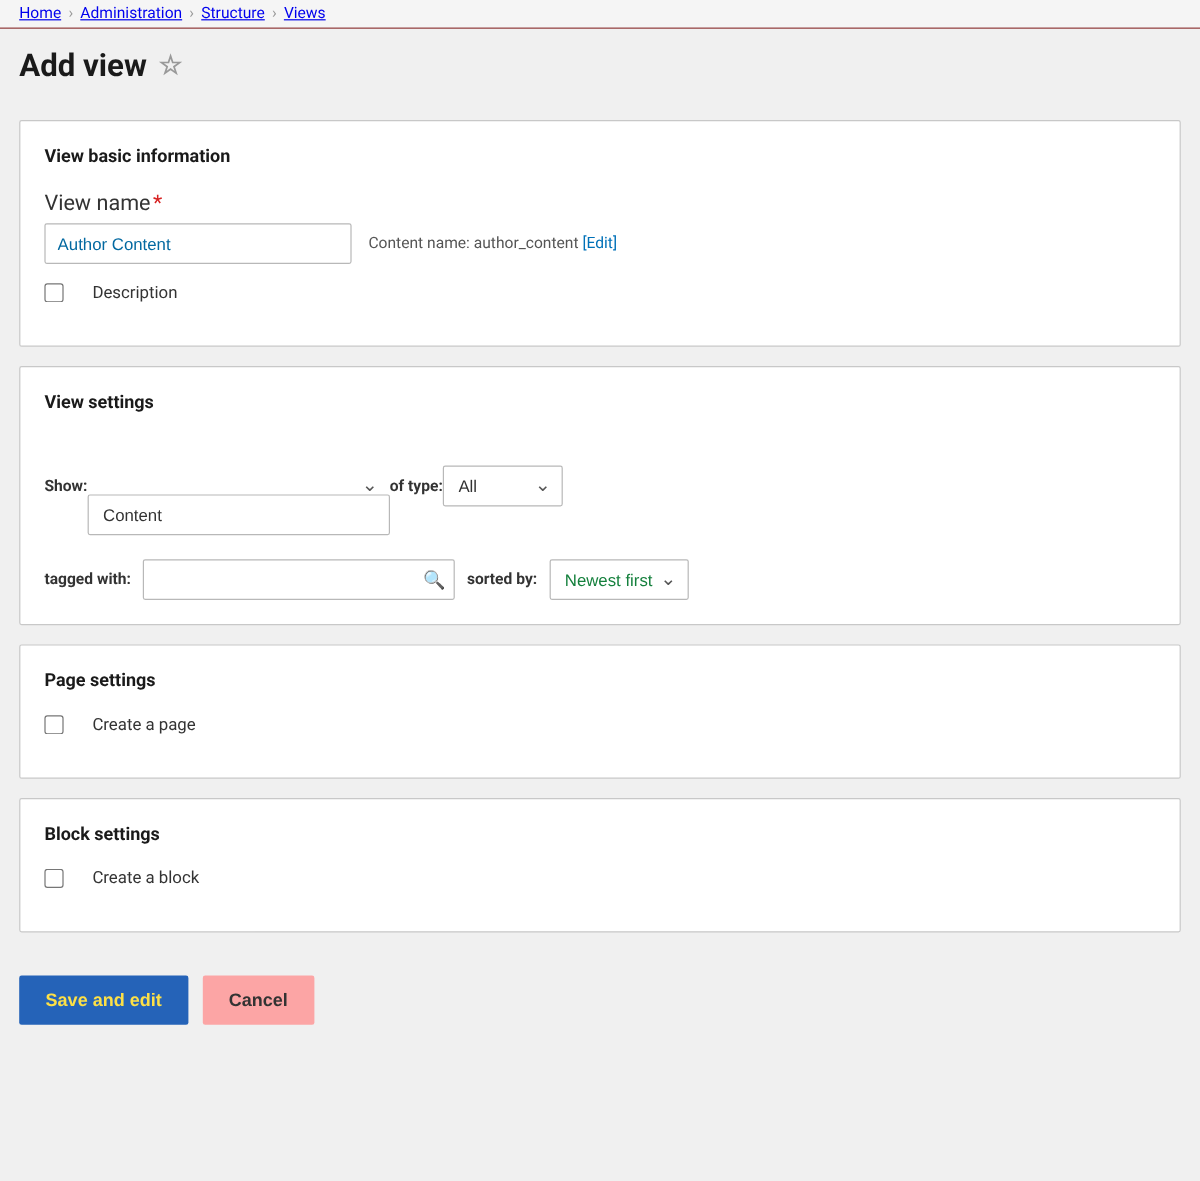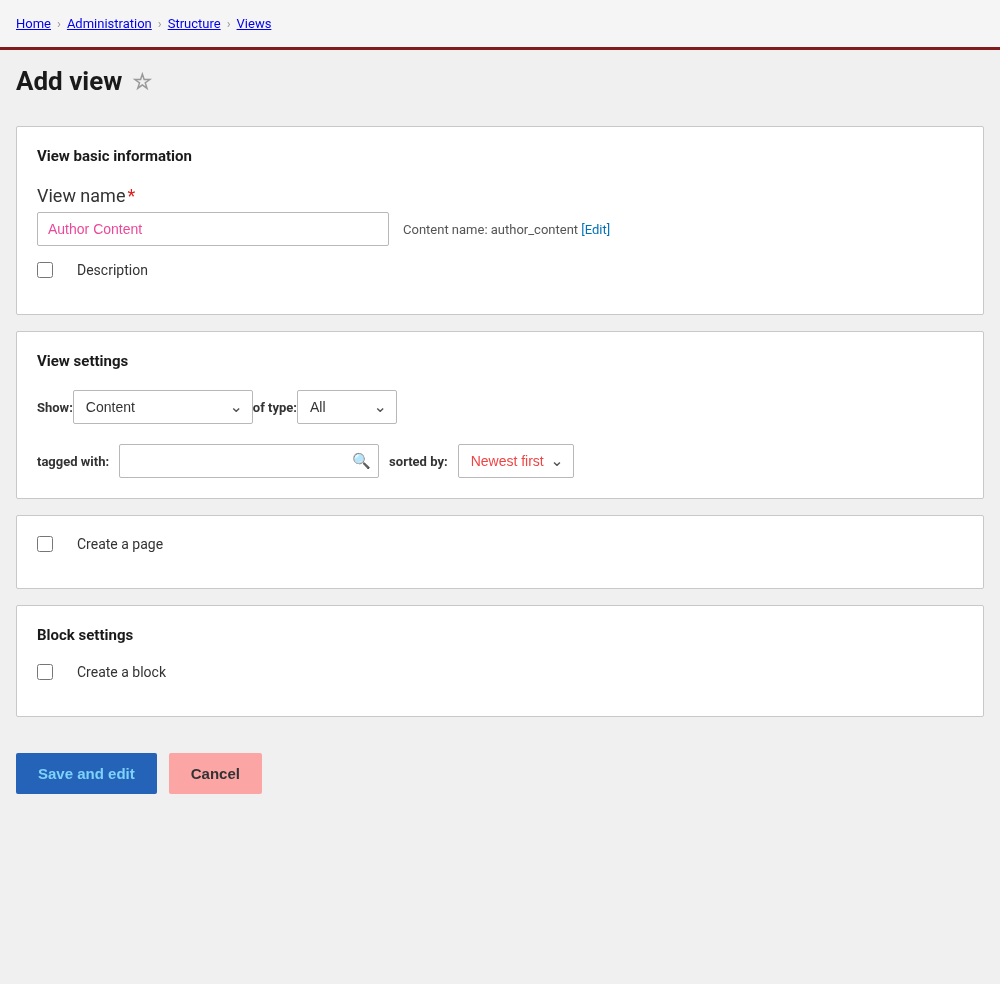--- a/index.html
+++ b/index.html
@@ -9,22 +9,22 @@
     }
     body {
       font-family: -apple-system, BlinkMacSystemFont, 'Segoe UI', Roboto, sans-serif;
       font-size: 14px;
       background: #f0f0f0;
       color: #333;
       min-height: 984px;
     }
     .breadcrumb-bar {
       background: #f5f5f5;
-      padding: 16px 16px;
-      border-bottom: 3px solid #7f1d1d;
+      padding: 4px 16px;
+      border-bottom: 1px solid #7f1d1d;
     }
     .breadcrumb {
       display: flex;
       align-items: center;
       gap: 6px;
       font-size: 13px;
       color: #555;
     }
     .breadcrumb-separator {
       color: #999;
@@ -71,26 +71,26 @@
       display: block;
       font-weight: 400;
       margin-bottom: 6px;
       font-size: 18px;
     }
     .required {
       color: #d72222;
       margin-left: 2px;
     }
     .text-input {
-      width: 352px;
+      width: 256px;
       padding: 8px 10px;
       border: 1px solid #b8b8b8;
       border-radius: 2px;
       font-size: 14px;
-      color: #ec4899;
+      color: #0369a1;
       outline: none;
     }
     .machine-name {
       font-size: 13px;
       color: #555;
       margin-left: 14px;
     }
     .machine-name-link {
       color: #0071b8;
       text-decoration: none;
@@ -142,21 +142,22 @@
       content: '⌄';
       position: absolute;
       right: 10px;
       top: 50%;
       transform: translateY(-55%);
       pointer-events: none;
       color: #555;
       font-size: 16px;
     }
     .select-wide {
-      width: 180px;
+      width: 252px;
+      margin-top: 48px;
     }
     .select-small {
       width: 100px;
     }
     .tagged-row {
       display: flex;
       align-items: center;
       gap: 10px;
       flex-wrap: wrap;
     }
@@ -201,36 +202,36 @@
       transform: translateY(-55%);
       pointer-events: none;
       color: #555;
       font-size: 16px;
     }
     .sorted-select-wrapper select {
       padding: 8px 28px 8px 12px;
       border: 1px solid #b8b8b8;
       border-radius: 2px;
       font-size: 14px;
-      color: #ef4444;
+      color: #15803d;
       background: #fff;
       appearance: none;
       -webkit-appearance: none;
       cursor: pointer;
       outline: none;
     }
     .button-row {
       display: flex;
       gap: 12px;
       padding: 16px;
       align-items: center;
     }
     .btn-primary {
       background: #2563b8;
-      color: #7dd3fc;
+      color: #fde047;
       border: none;
       padding: 12px 22px;
       font-size: 15px;
       font-weight: 600;
       border-radius: 2px;
       cursor: pointer;
     }
     .btn-secondary {
       background: #fca5a5;
       color: #333;
@@ -324,20 +325,21 @@
           <option>Newest first</option>
           <option>Oldest first</option>
           <option>Title A-Z</option>
           <option>Title Z-A</option>
         </select>
       </div>
     </div>
   </div>
 
   <div class="card">
+    <div class="card-title">Page settings</div>
     <div class="form-group">
       <label class="checkbox-label">
         <input type="checkbox" style="">
         <span>Create a page</span>
       </label>
     </div>
   </div>
 
   <div class="card">
     <div class="card-title">Block settings</div>

